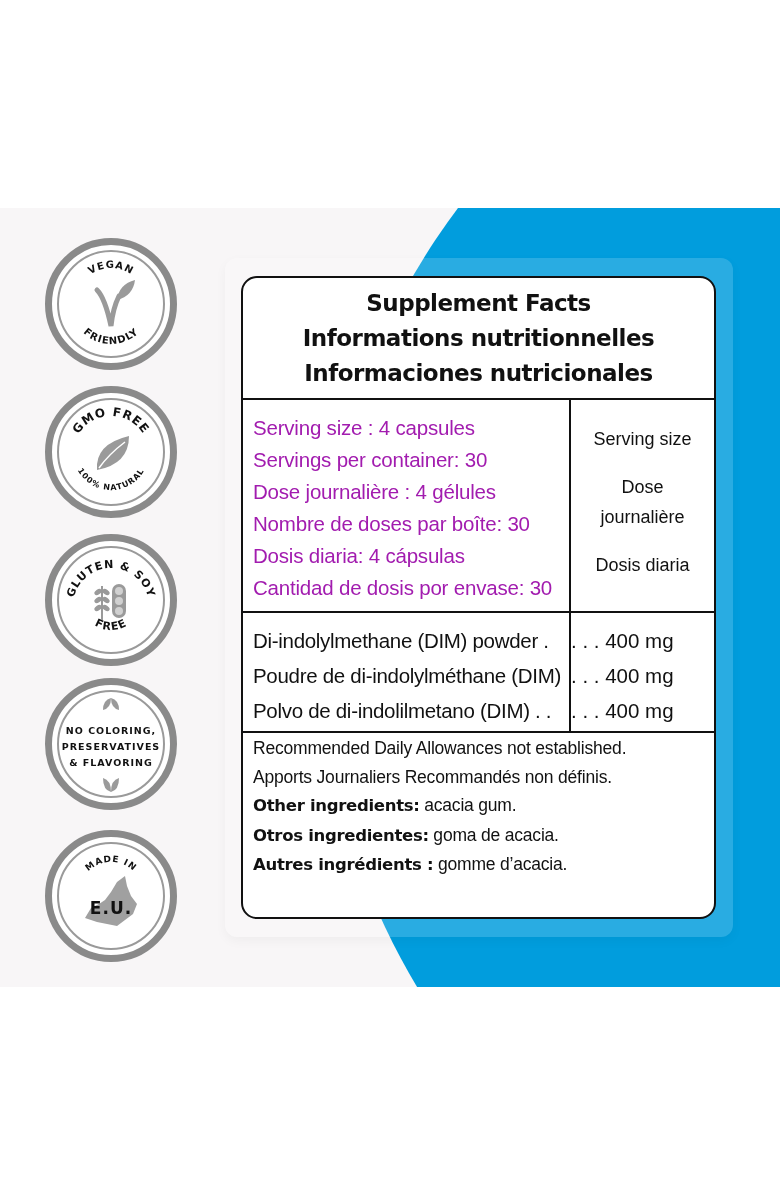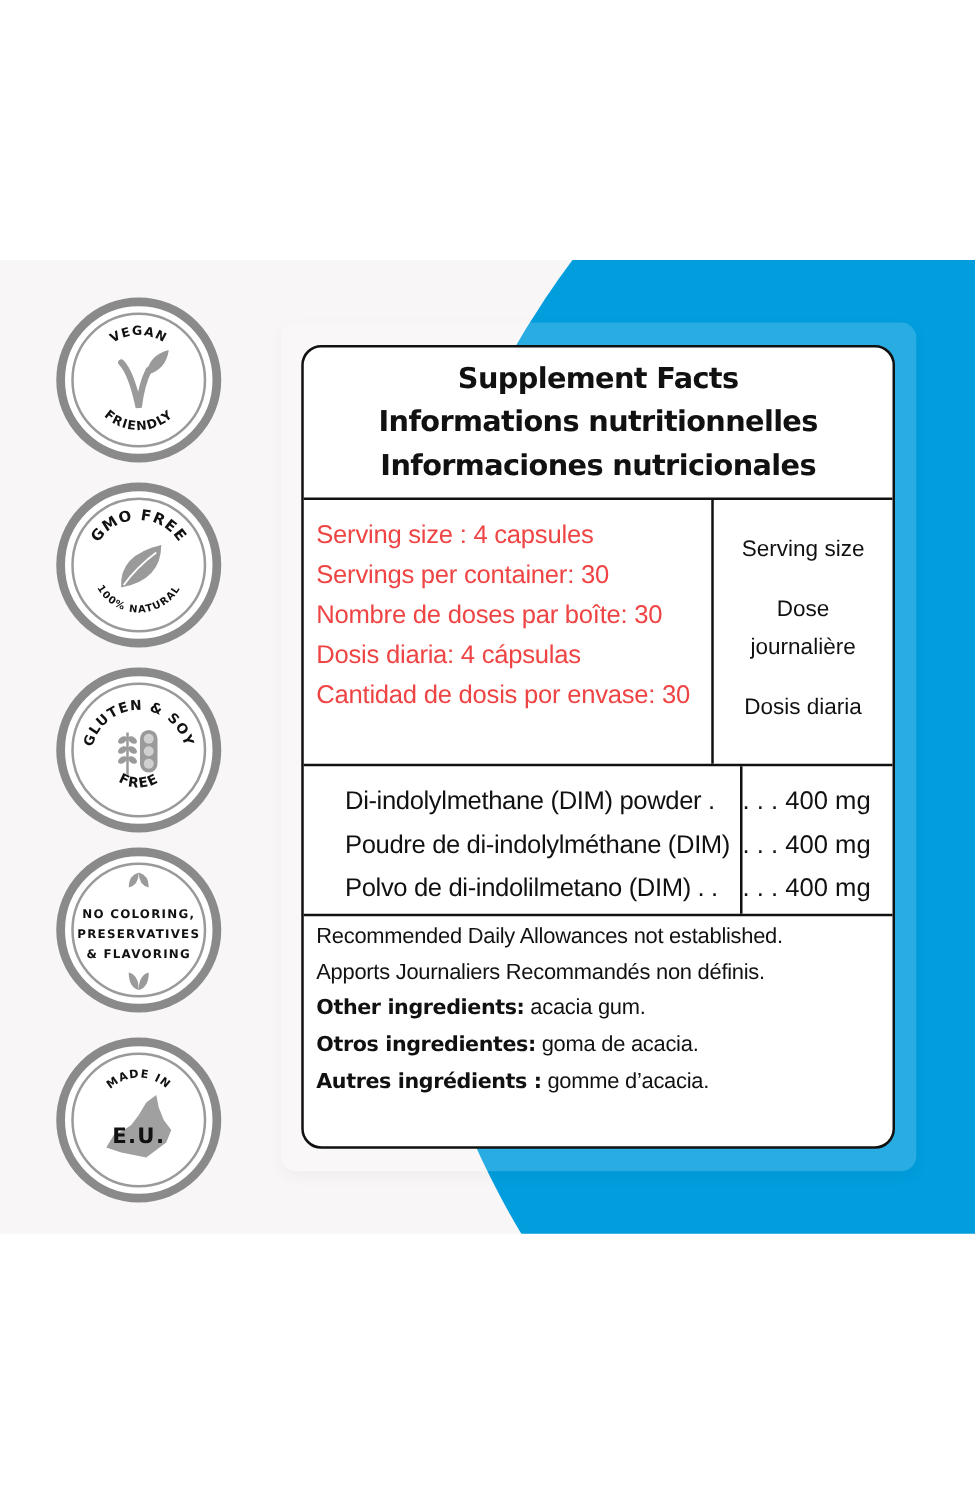--- a/index.html
+++ b/index.html
@@ -46,29 +46,29 @@
   .facts-header div {
     font-family: "DejaVu Sans", sans-serif; font-weight: bold; font-size: 23px; line-height: 35px;
     letter-spacing: -0.5px; color: #111;
   }
   .serving {
     display: flex; height: 213px; border-bottom: 2px solid #111; box-sizing: border-box;
   }
   .serving-left {
     width: 328px; border-right: 2px solid #111; padding: 12px 0 0 10px; box-sizing: border-box;
   }
-  .serving-left div { font-size: 20.5px; line-height: 32px; color: #ef4444; white-space: nowrap; letter-spacing: -0.2px; }
+  .serving-left div { font-size: 20.5px; line-height: 32px; color: #a21caf; white-space: nowrap; letter-spacing: -0.2px; }
   .serving-right { flex: 1; text-align: center; padding-top: 24px; }
   .serving-right .lbl { font-size: 18px; line-height: 30px; color: #111; }
   .serving-right .gap { height: 18px; }
   .ingredients {
     display: flex; height: 120px; border-bottom: 2px solid #111; box-sizing: border-box;
   }
   .ing-left {
-    width: 328px; border-right: 2px solid #111; padding: 10px 16px 0 10px; box-sizing: border-box; margin-left: 23px;
+    width: 328px; border-right: 2px solid #111; padding: 10px 16px 0 10px; box-sizing: border-box;
   }
   .ing-left div, .ing-right div { font-size: 20.5px; line-height: 35px; color: #111; white-space: nowrap; }
   .ing-left div { letter-spacing: -0.3px; }
   .ing-right { flex: 1; padding: 10px 0 14px 0; box-sizing: border-box; }
   .notes { padding: 1px 0 0 10px; }
   .notes div { font-size: 17.5px; line-height: 28.5px; color: #111; white-space: nowrap; letter-spacing: -0.2px; }
   .notes b { font-family: "DejaVu Sans", sans-serif; font-weight: bold; font-size: 16.5px; letter-spacing: -0.3px; }
 </style>
 </head>
 <body>
@@ -161,20 +161,21 @@
     <div class="facts-header">
       <div>Supplement Facts</div>
       <div>Informations nutritionnelles</div>
       <div>Informaciones nutricionales</div>
     </div>
 
     <div class="serving">
       <div class="serving-left">
         <div>Serving size : 4 capsules</div>
         <div>Servings per container: 30</div>
+        <div>Dose journalière : 4 gélules</div>
         <div>Nombre de doses par boîte: 30</div>
         <div>Dosis diaria: 4 cápsulas</div>
         <div>Cantidad de dosis por envase: 30</div>
       </div>
       <div class="serving-right">
         <div class="lbl">Serving size</div>
         <div class="gap"></div>
         <div class="lbl">Dose</div>
         <div class="lbl">journalière</div>
         <div class="gap"></div>

